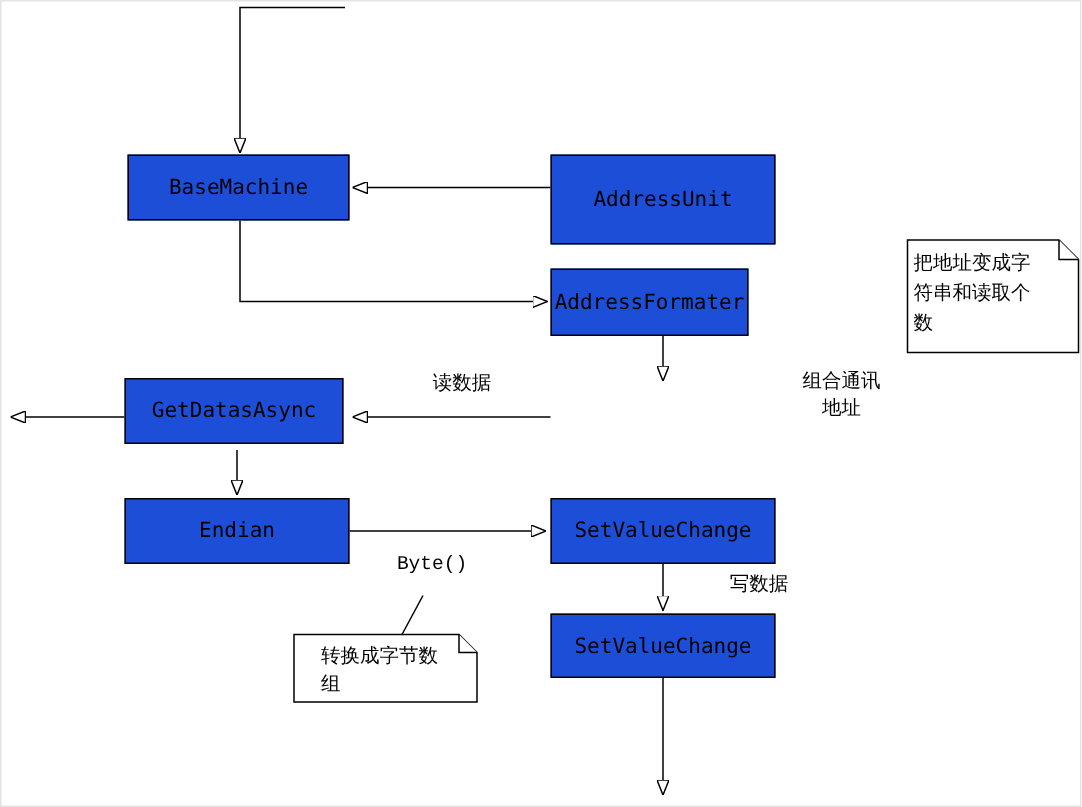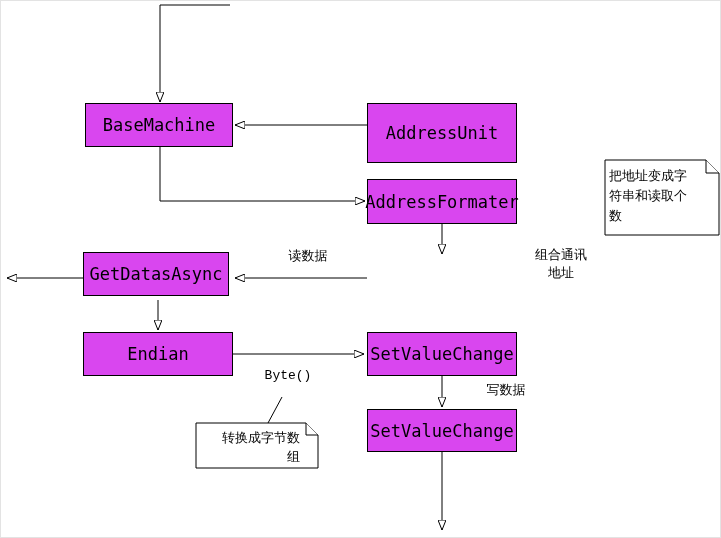--- a/index.html
+++ b/index.html
@@ -15,24 +15,24 @@
   svg.connectors{position:absolute;left:0;top:0;width:721px;height:538px;}
   .edge{fill:none;stroke:var(--line,#000000);stroke-width:1;}
   .anchor{fill:none;stroke:var(--line,#000000);stroke-width:1;}
   .note-shape{fill:#ffffff;stroke:var(--line,#000000);stroke-width:1;}
   .note-fold{fill:#ffffff;stroke:var(--line,#000000);stroke-width:1;}
   #arrowhead path{fill:#ffffff;stroke:var(--line,#000000);stroke-width:1;}
   .node{
     position:absolute;
     box-sizing:border-box;
     border:1px solid var(--border,#000000);
-    background:#d946ef;
+    background:#1d4ed8;
     display:flex;align-items:center;justify-content:center;
     font-family:"DejaVu Sans Mono", monospace;
-    font-size:17px;
+    font-size:14px;
     white-space:nowrap;
   }
   .note-text{
     position:absolute;
     font-size:13px;
     line-height:20px;
   }
   .edge-label{
     position:absolute;
     font-size:13px;
@@ -73,34 +73,34 @@
     <g>
       <polygon class="note-shape" points="196,423 306,423 318,435 318,468 196,468"></polygon>
       <polyline class="note-fold" points="306,423 306,435 318,435"></polyline>
     </g>
   </svg>
 
   <div class="node" style="left:85px;top:103px;width:148px;height:44px">BaseMachine</div>
 
   <div class="node" style="left:367px;top:103px;width:150px;height:60px">AddressUnit</div>
 
-  <div class="node" style="left:367px;top:179px;width:150px;height:45px">AddressFormater</div>
+  <div class="node" style="left:367px;top:179px;width:132px;height:45px">AddressFormater</div>
 
   <div class="node" style="left:83px;top:252px;width:146px;height:44px">GetDatasAsync</div>
 
 
   <div class="node" style="left:83px;top:332px;width:150px;height:44px">Endian</div>
 
   <div class="node" style="left:367px;top:332px;width:150px;height:44px">SetValueChange</div>
 
   <div class="node" style="left:367px;top:409px;width:150px;height:43px">SetValueChange</div>
 
   <div class="note-text" style="left:609px;top:166px;width:82px;text-align:left;">把地址变成字符串和读取个数</div>
 
-  <div class="note-text" style="left:214px;top:428px;width:86px;text-align:right;line-height:19px;">转换成字节数组</div>
+  <div class="note-text" style="left:214px;top:428px;width:86px;text-align:left;line-height:19px;">转换成字节数组</div>
 
   <div class="edge-label" style="left:278px;top:247px;width:60px;">读数据</div>
 
   <div class="edge-label" style="left:532px;top:246px;width:58px;text-align:center;">组合通讯地址</div>
 
   <div class="edge-label mono" style="left:260px;top:367px;width:56px;">Byte()</div>
 
   <div class="edge-label" style="left:476px;top:381px;width:60px;">写数据</div>
 
 </div>

